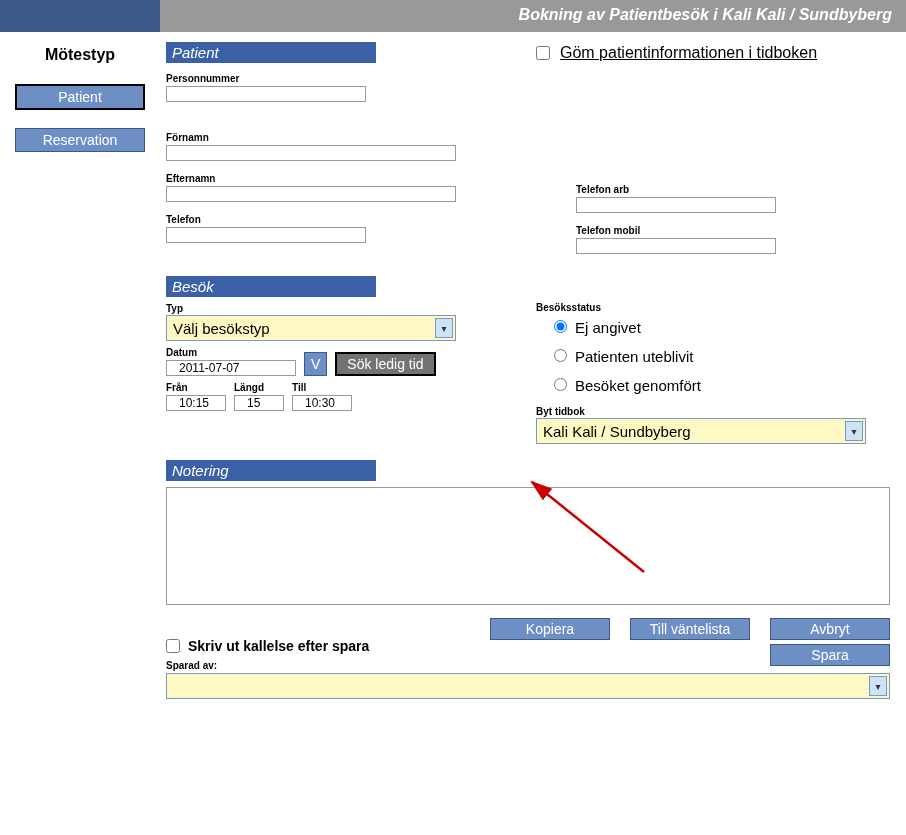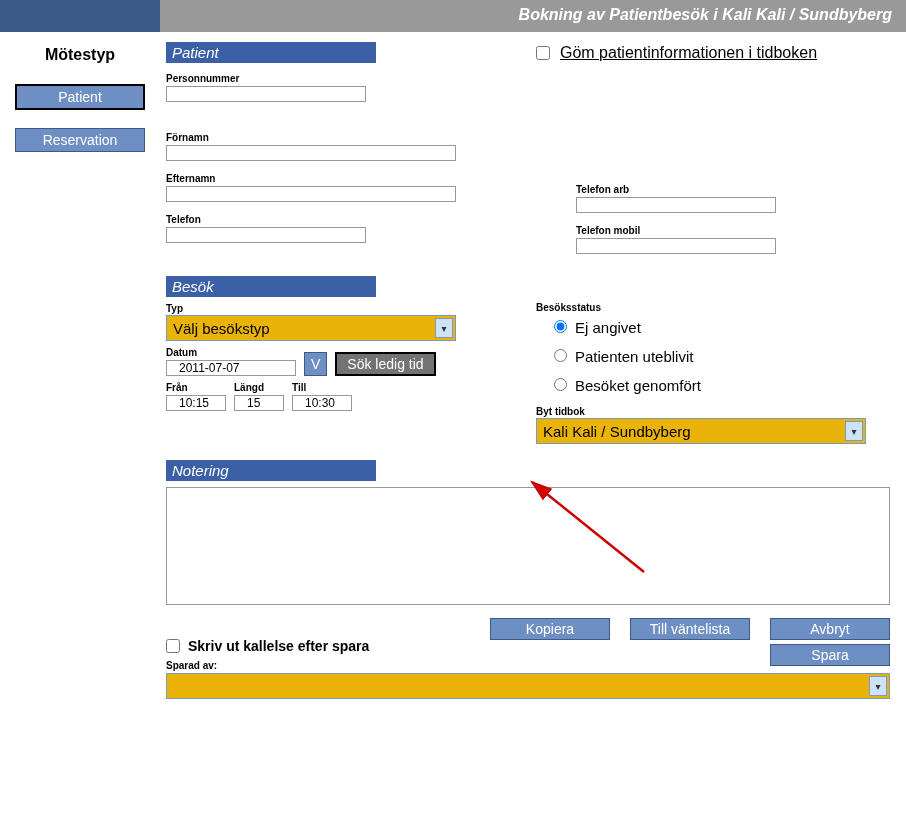--- a/index.html
+++ b/index.html
@@ -109,21 +109,21 @@
   cursor: pointer;
 }
 .select-box {
   border: 1px solid #7a9ac4;
   height: 26px;
   display: flex;
   align-items: center;
   justify-content: space-between;
   padding: 0 2px 0 6px;
   font-size: 15px;
-  background: #eab308;
+  background: #fef9c3;
   cursor: pointer;
 }
 .select-arrow {
   width: 18px;
   height: 20px;
   background: #cde3f8;
   border: 1px solid #7a9ac4;
   display: flex;
   align-items: center;
   justify-content: center;

